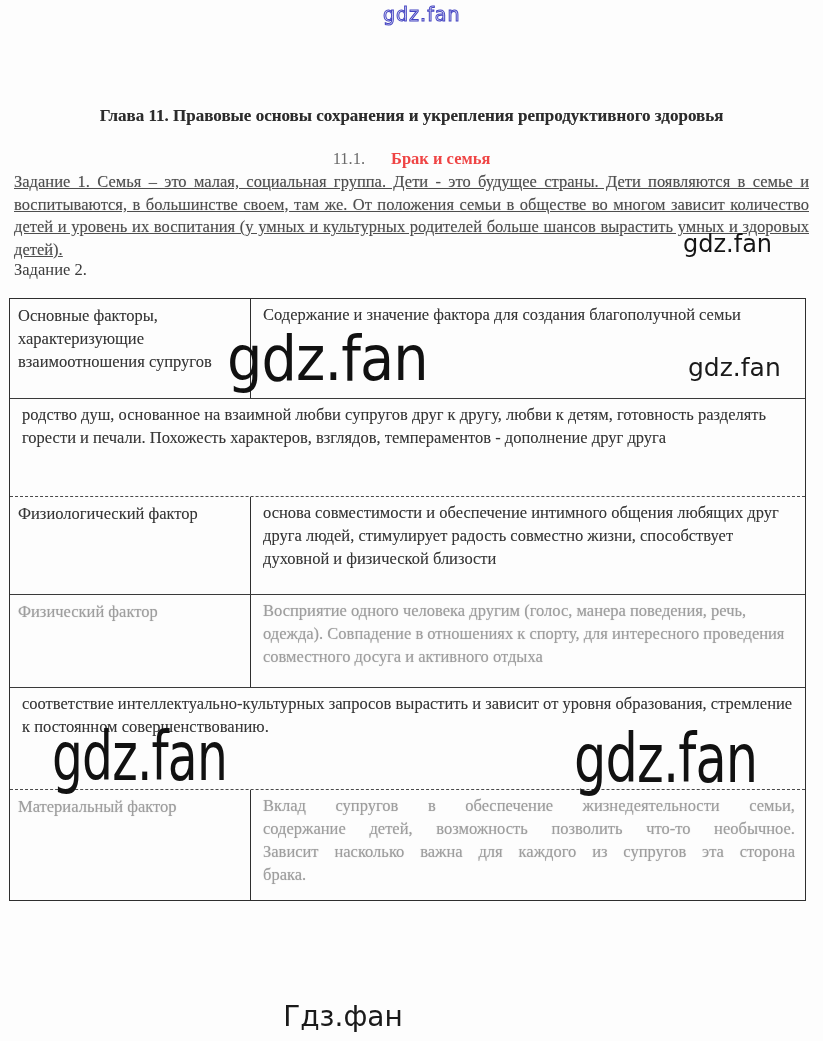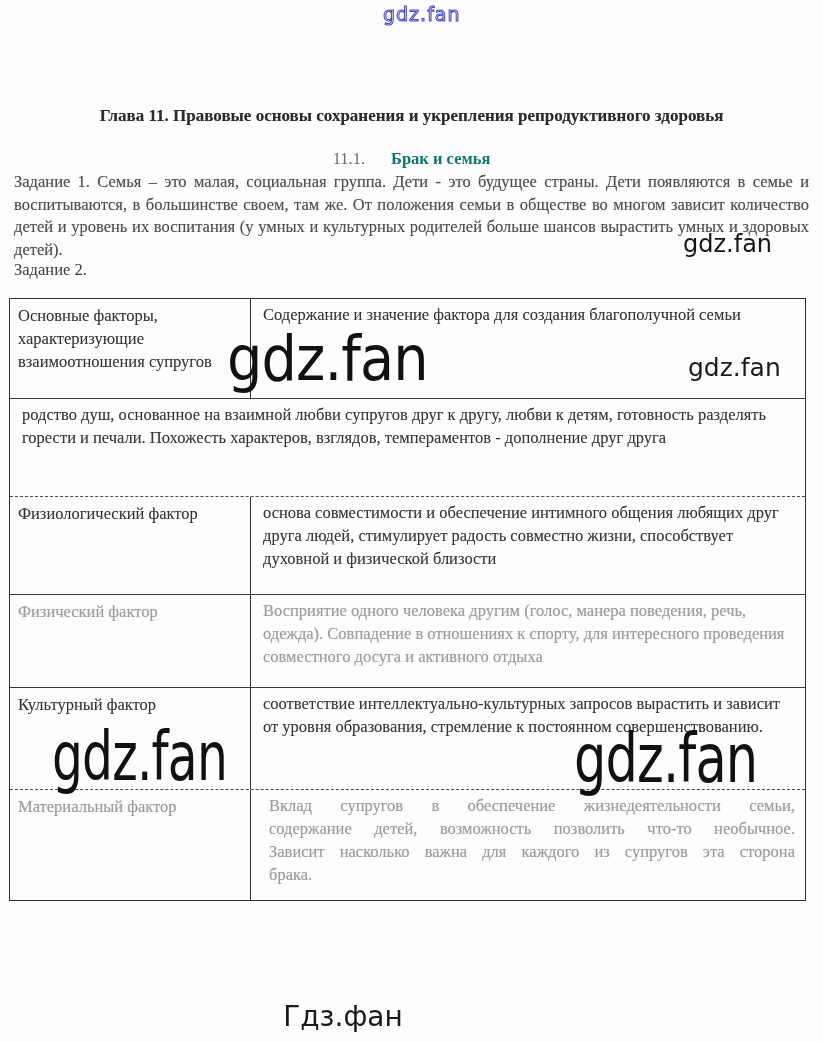--- a/index.html
+++ b/index.html
@@ -43,39 +43,39 @@
   .chapter-title {
     position: absolute; left: 0; top: 106px; width: 823px;
     text-align: center; font-weight: bold; font-size: 17px; color: #2c2c2c;
     text-shadow: 0 0 0.6px rgba(40,40,40,0.45);
   }
   .section-heading {
     position: absolute; left: 0; top: 149px; width: 823px;
     text-align: center; font-size: 16.5px; color: #4a4a4a;
   }
   .section-heading .num { margin-right: 26px; color: #6b6b6b; }
-  .section-heading .ttl { font-weight: bold; color: #0f766e; }
+  .section-heading .ttl { font-weight: bold; color: #ef4444; }
   .task1 {
     position: absolute; left: 14px; top: 171px; width: 795px;
     font-size: 16.5px; line-height: 22.6px; text-align: justify;
-    color: #4e4e4e; text-shadow: 0 0 0.8px rgba(90,90,90,0.45);
+    color: #4e4e4e; text-shadow: 0 0 0.8px rgba(90,90,90,0.45); text-decoration: underline;
   }
   .task2 {
     position: absolute; left: 14px; top: 260px;
     font-size: 16.5px; color: #3a3a3a;
   }
   
   .factors-table {
     position: absolute; left: 9px; top: 298px; width: 797px;
     border: 1px solid #2f2f2f;
     background: transparent;
   }
   .t-row { display: flex; border-bottom: 1px solid #3a3a3a; }
   .t-row.dashed { border-bottom: 1px dashed #4a4a4a; }
-  .t-row:last-child { border-bottom: none; gap: 6px; }
+  .t-row:last-child { border-bottom: none; }
   .t-cell-left {
     width: 241px; flex: none; border-right: 1px solid #2f2f2f;
     padding: 5px 10px 0 8px; font-size: 16.5px; line-height: 23px;
   }
   .t-cell-right {
     flex: 1; padding: 4px 10px 0 12px; font-size: 16.5px; line-height: 23px;
   }
   .r-header { height: 100px; }
   .r-psych  { height: 98px; }
   .r-phys   { height: 93px; }
@@ -120,21 +120,20 @@
       <div class="t-cell-left">Физиологический фактор</div>
       <div class="t-cell-right">основа совместимости и обеспечение интимного общения любящих друг друга людей, стимулирует радость совместно жизни, способствует духовной и физической близости</div>
     </div>
 
     <div class="t-row r-phys faded">
       <div class="t-cell-left">Физический фактор</div>
       <div class="t-cell-right">Восприятие одного человека другим (голос, манера поведения, речь, одежда). Совпадение в отношениях к спорту, для интересного проведения совместного досуга и активного отдыха</div>
     </div>
 
     <div class="t-row r-kult dashed">
-      <div class="t-cell-left">Культурный фактор</div>
       <div class="t-cell-right">соответствие интеллектуально-культурных запросов вырастить и зависит от уровня образования, стремление к постоянном совершенствованию.</div>
     </div>
 
     <div class="t-row r-mater faded spread">
       <div class="t-cell-left">Материальный фактор</div>
       <div class="t-cell-right">Вклад супругов в обеспечение жизнедеятельности семьи, содержание детей, возможность позволить что-то необычное. Зависит насколько важна для каждого из супругов эта сторона брака.</div>
     </div>
 
   </div>
 

